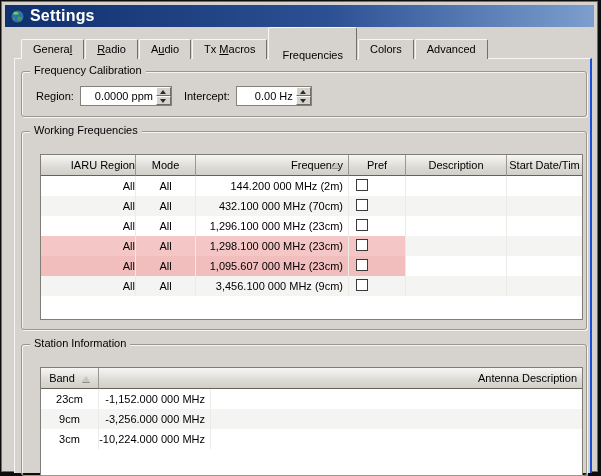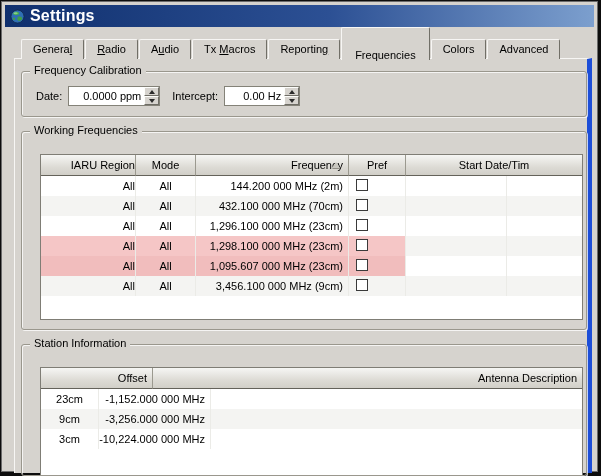--- a/index.html
+++ b/index.html
@@ -19,21 +19,21 @@
   
   .tabbar { position:absolute; left:19px; top:33px; height:24px; display:flex; align-items:flex-end; z-index:3; }
   .tab { height:20px; line-height:19px; padding:0 11px; background:#d6d3ce; white-space:nowrap;
          border-top:1px solid #f7f6f4; border-left:1px solid #f7f6f4; border-right:1px solid #716f67;
          border-top-left-radius:2px; border-top-right-radius:2px; margin-right:1px; cursor:default; }
   .tab.active { height:24px; line-height:22px; padding:16px 13px; margin-bottom:-1px; z-index:4; position:relative; }
   .mn { text-decoration:underline; }
 
   
   .panel { position:absolute; left:12px; top:56px; width:578px; height:415px; background:#d6d3ce;
-           border-top:1px solid #f7f6f4; border-left:1px solid #f7f6f4; border-right:5px solid #1d4ed8; }
+           border-top:1px solid #f7f6f4; border-left:1px solid #f7f6f4; border-right:2px solid #1d4ed8; }
 
   
   .group { position:absolute; border:1px solid #9a978d; border-radius:3px;
            box-shadow: inset 1px 1px 0 rgba(255,255,255,.75), 1px 1px 0 rgba(255,255,255,.75); }
   .group-label { position:absolute; top:-8px; left:8px; background:#d6d3ce; padding:0 4px; white-space:nowrap; }
 
   #g-cal  { left:6px;  top:12px;  width:566px; height:46px; }
   #g-work { left:6px;  top:72px;  width:566px; height:199px; }
   #g-stat { left:6px;  top:285px; width:566px; height:132px; }
 
@@ -104,32 +104,31 @@
         <ellipse cx="6" cy="4.5" rx="2.2" ry="1.1" fill="rgba(255,255,255,0.35)"></ellipse>
       </svg>
       <span class="title">Settings</span>
     </div>
 
     <div class="tabbar">
       <div class="tab"><span>Genera</span><span class="mn">l</span><span></span></div>
       <div class="tab"><span></span><span class="mn">R</span><span>adio</span></div>
       <div class="tab"><span>A</span><span class="mn">u</span><span>dio</span></div>
       <div class="tab"><span>Tx </span><span class="mn">M</span><span>acros</span></div>
-      <div class="tab"><span>Reportin</span><span class="mn">g</span><span></span></div>
       <div class="tab active"><span>Frequencies</span></div>
       <div class="tab"><span>Colors</span></div>
       <div class="tab"><span>Advanced</span></div>
     </div>
 
     <div class="panel">
 
       <div class="group" id="g-cal">
         <span class="group-label">Frequency Calibration</span>
         <div class="cal-row">
-          <span class="cal-label">Date:</span>
+          <span class="cal-label">Region:</span>
           <div class="spin">
             <span class="val">0.0000 ppm</span>
             <span class="btns">
               <span class="sbtn">
                   <span class="tri-up"></span>
                 </span>
               <span class="sbtn">
                   <span class="tri-down"></span>
                 </span>
             </span>
@@ -150,20 +149,21 @@
       </div>
 
       <div class="group" id="g-work">
         <span class="group-label">Working Frequencies</span>
         <div class="tbl">
           <div class="thead">
             <div class="th c-iaru">IARU Region</div>
             <div class="th c-mode">Mode</div>
             <div class="th c-freq"><span>Frequency</span><span class="sort-tri sort-abs"></span></div>
             <div class="th c-pref">Pref</div>
+            <div class="th c-desc">Description</div>
             <div class="th c-start">Start Date/Tim</div>
           </div>
           <div class="trow">
             <div class="cell c-iaru">All</div>
             <div class="cell c-mode">All</div>
             <div class="cell c-freq">144.200 000 MHz (2m)</div>
             <div class="cell c-pref"><span class="checkbox"></span></div>
             <div class="cell c-desc"></div>
             <div class="cell c-start"></div>
           </div>
@@ -207,21 +207,21 @@
             <div class="cell c-desc"></div>
             <div class="cell c-start"></div>
           </div>
         </div>
       </div>
 
       <div class="group" id="g-stat">
         <span class="group-label">Station Information</span>
         <div class="tbl" style="bottom:0; border-bottom:none;">
           <div class="thead">
-            <div class="th s-offset">Offset</div>
+            <div class="th s-band"><span>Band</span><span class="sort-tri sort-inline"></span></div>
             <div class="th s-ant">Antenna Description</div>
           </div>
           <div class="trow">
             <div class="cell s-band">23cm</div>
             <div class="cell s-offset">-1,152.000 000 MHz</div>
             <div class="cell s-ant"></div>
           </div>
           <div class="trow alt">
             <div class="cell s-band">9cm</div>
             <div class="cell s-offset">-3,256.000 000 MHz</div>

